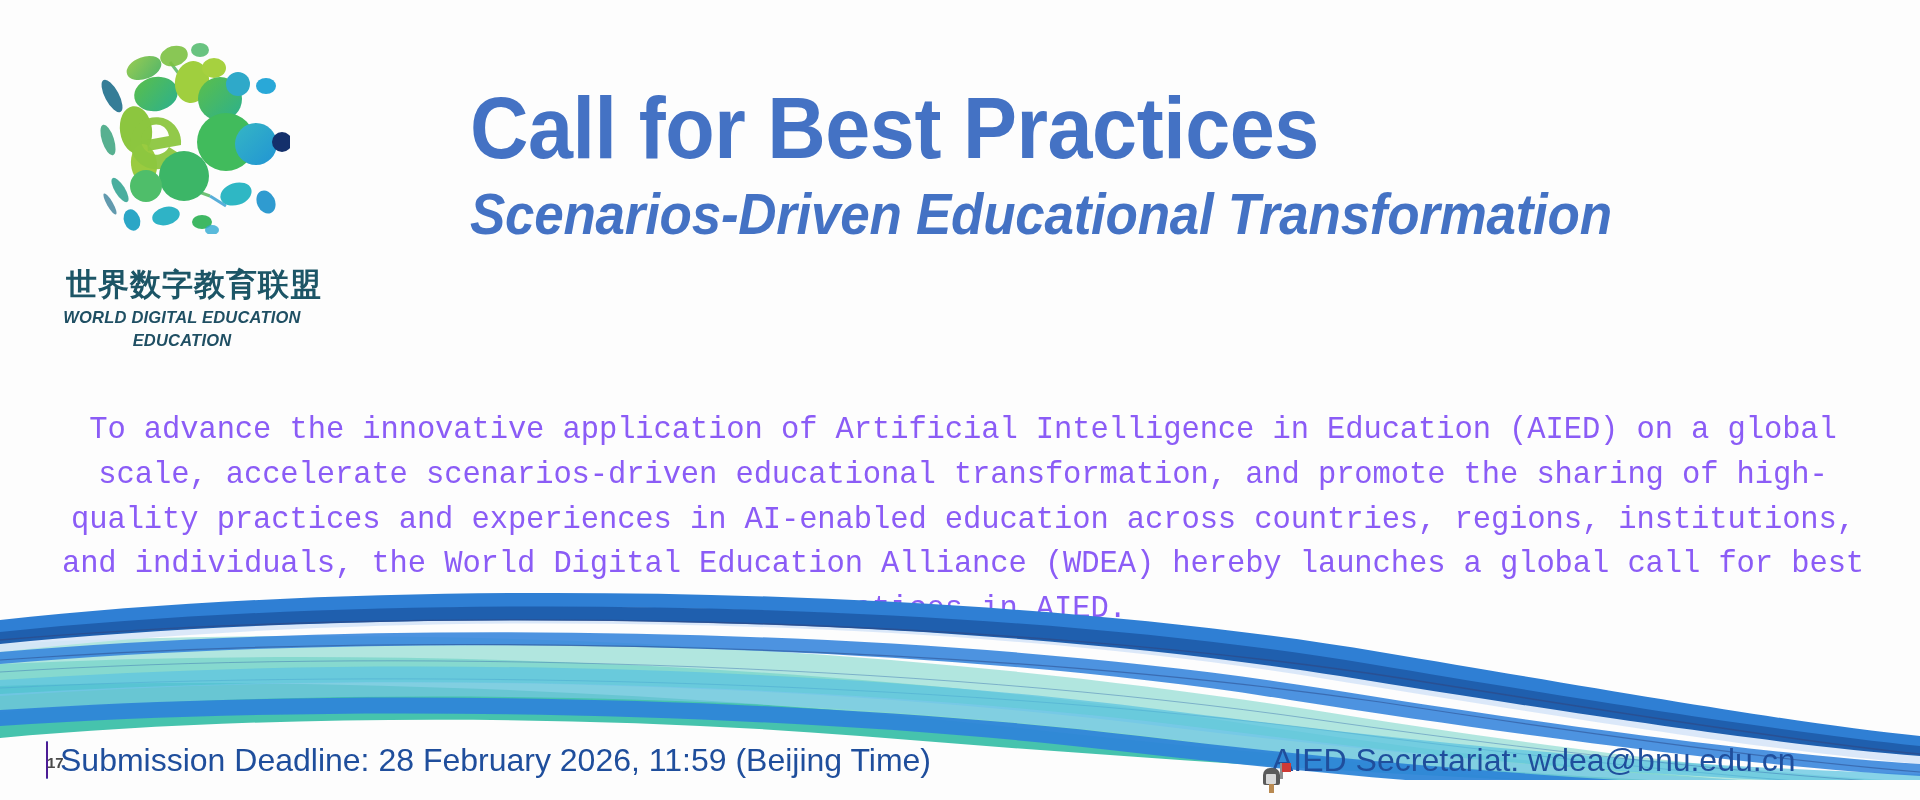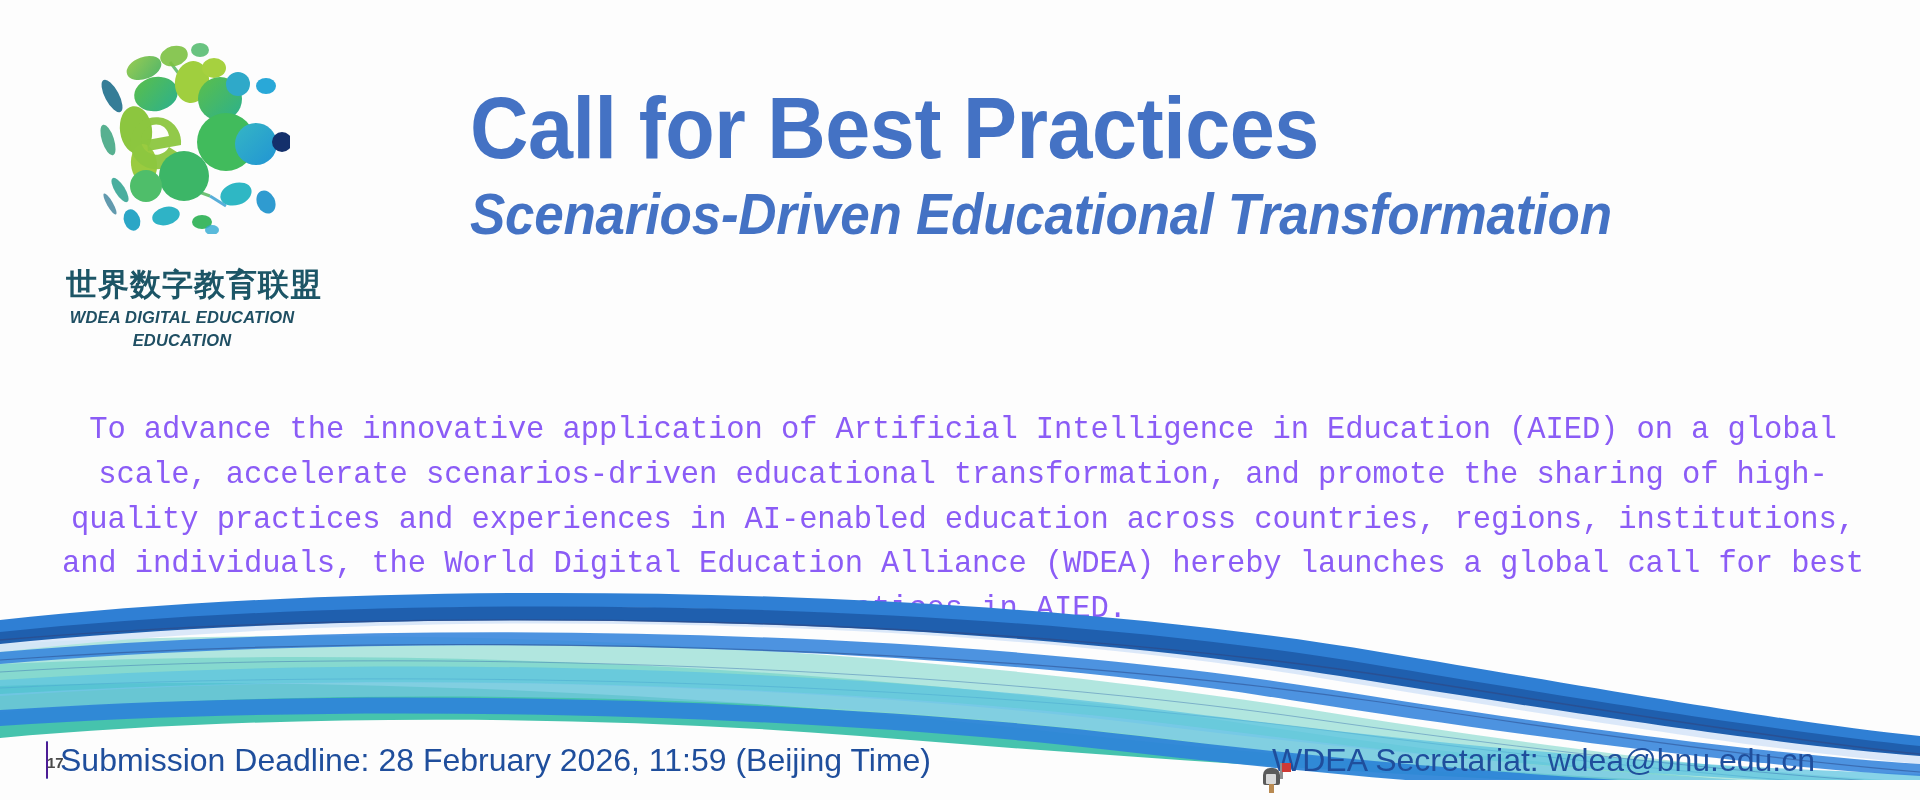--- a/index.html
+++ b/index.html
@@ -273,21 +273,21 @@
       <circle cx="212" cy="118" r="10" fill="#14306b"></circle>
       <ellipse cx="166" cy="170" rx="16" ry="11" fill="#2fb7c4" transform="rotate(-18 166 170)"></ellipse>
       <ellipse cx="196" cy="178" rx="9" ry="12" fill="#2f9bd0" transform="rotate(-24 196 178)"></ellipse>
       <ellipse cx="96" cy="192" rx="14" ry="9" fill="#2fb3c6" transform="rotate(-14 96 192)"></ellipse>
       <ellipse cx="132" cy="198" rx="10" ry="7" fill="#3fb863"></ellipse>
       <ellipse cx="62" cy="196" rx="8" ry="11" fill="#2ba6c6" transform="rotate(-20 62 196)"></ellipse>
       <ellipse cx="142" cy="206" rx="7" ry="5" fill="#2fa9d2" opacity="0.8"></ellipse>
     </svg>
 
     <div id="logo-cn">世界数字教育联盟</div>
-    <div id="logo-en1">WDEA DIGITAL EDUCATION</div>
+    <div id="logo-en1">WORLD DIGITAL EDUCATION</div>
     <div id="logo-en2">EDUCATION</div>
   </div>
 
   <div id="title-wrap">
     <div id="main-title">Call for Best Practices</div>
     <div id="sub-title">Scenarios-Driven Educational Transformation</div>
   </div>
 
   <div id="body-para">To advance the innovative application of Artificial Intelligence in Education (AIED) on a global scale, accelerate scenarios-driven educational transformation, and promote the sharing of high-quality practices and experiences in AI-enabled education across countries, regions, institutions, and individuals, the World Digital Education Alliance (WDEA) hereby launches a global call for best practices in AIED.</div>
 
@@ -338,16 +338,16 @@
   <div id="footer-contact" class="footer-item">
     <span class="glyph">
       <span class="mail-icon">
         <span class="mb-flag-pole"></span>
         <span class="mb-flag"></span>
         <span class="mb-body"></span>
         <span class="mb-door"></span>
         <span class="mb-post"></span>
       </span>
     </span>
-    <span>WDEA Secretariat: wdea@bnu.edu.cn</span>
+    <span>AIED Secretariat: wdea@bnu.edu.cn</span>
   </div>
 
 </div>
 
 </body></html>

